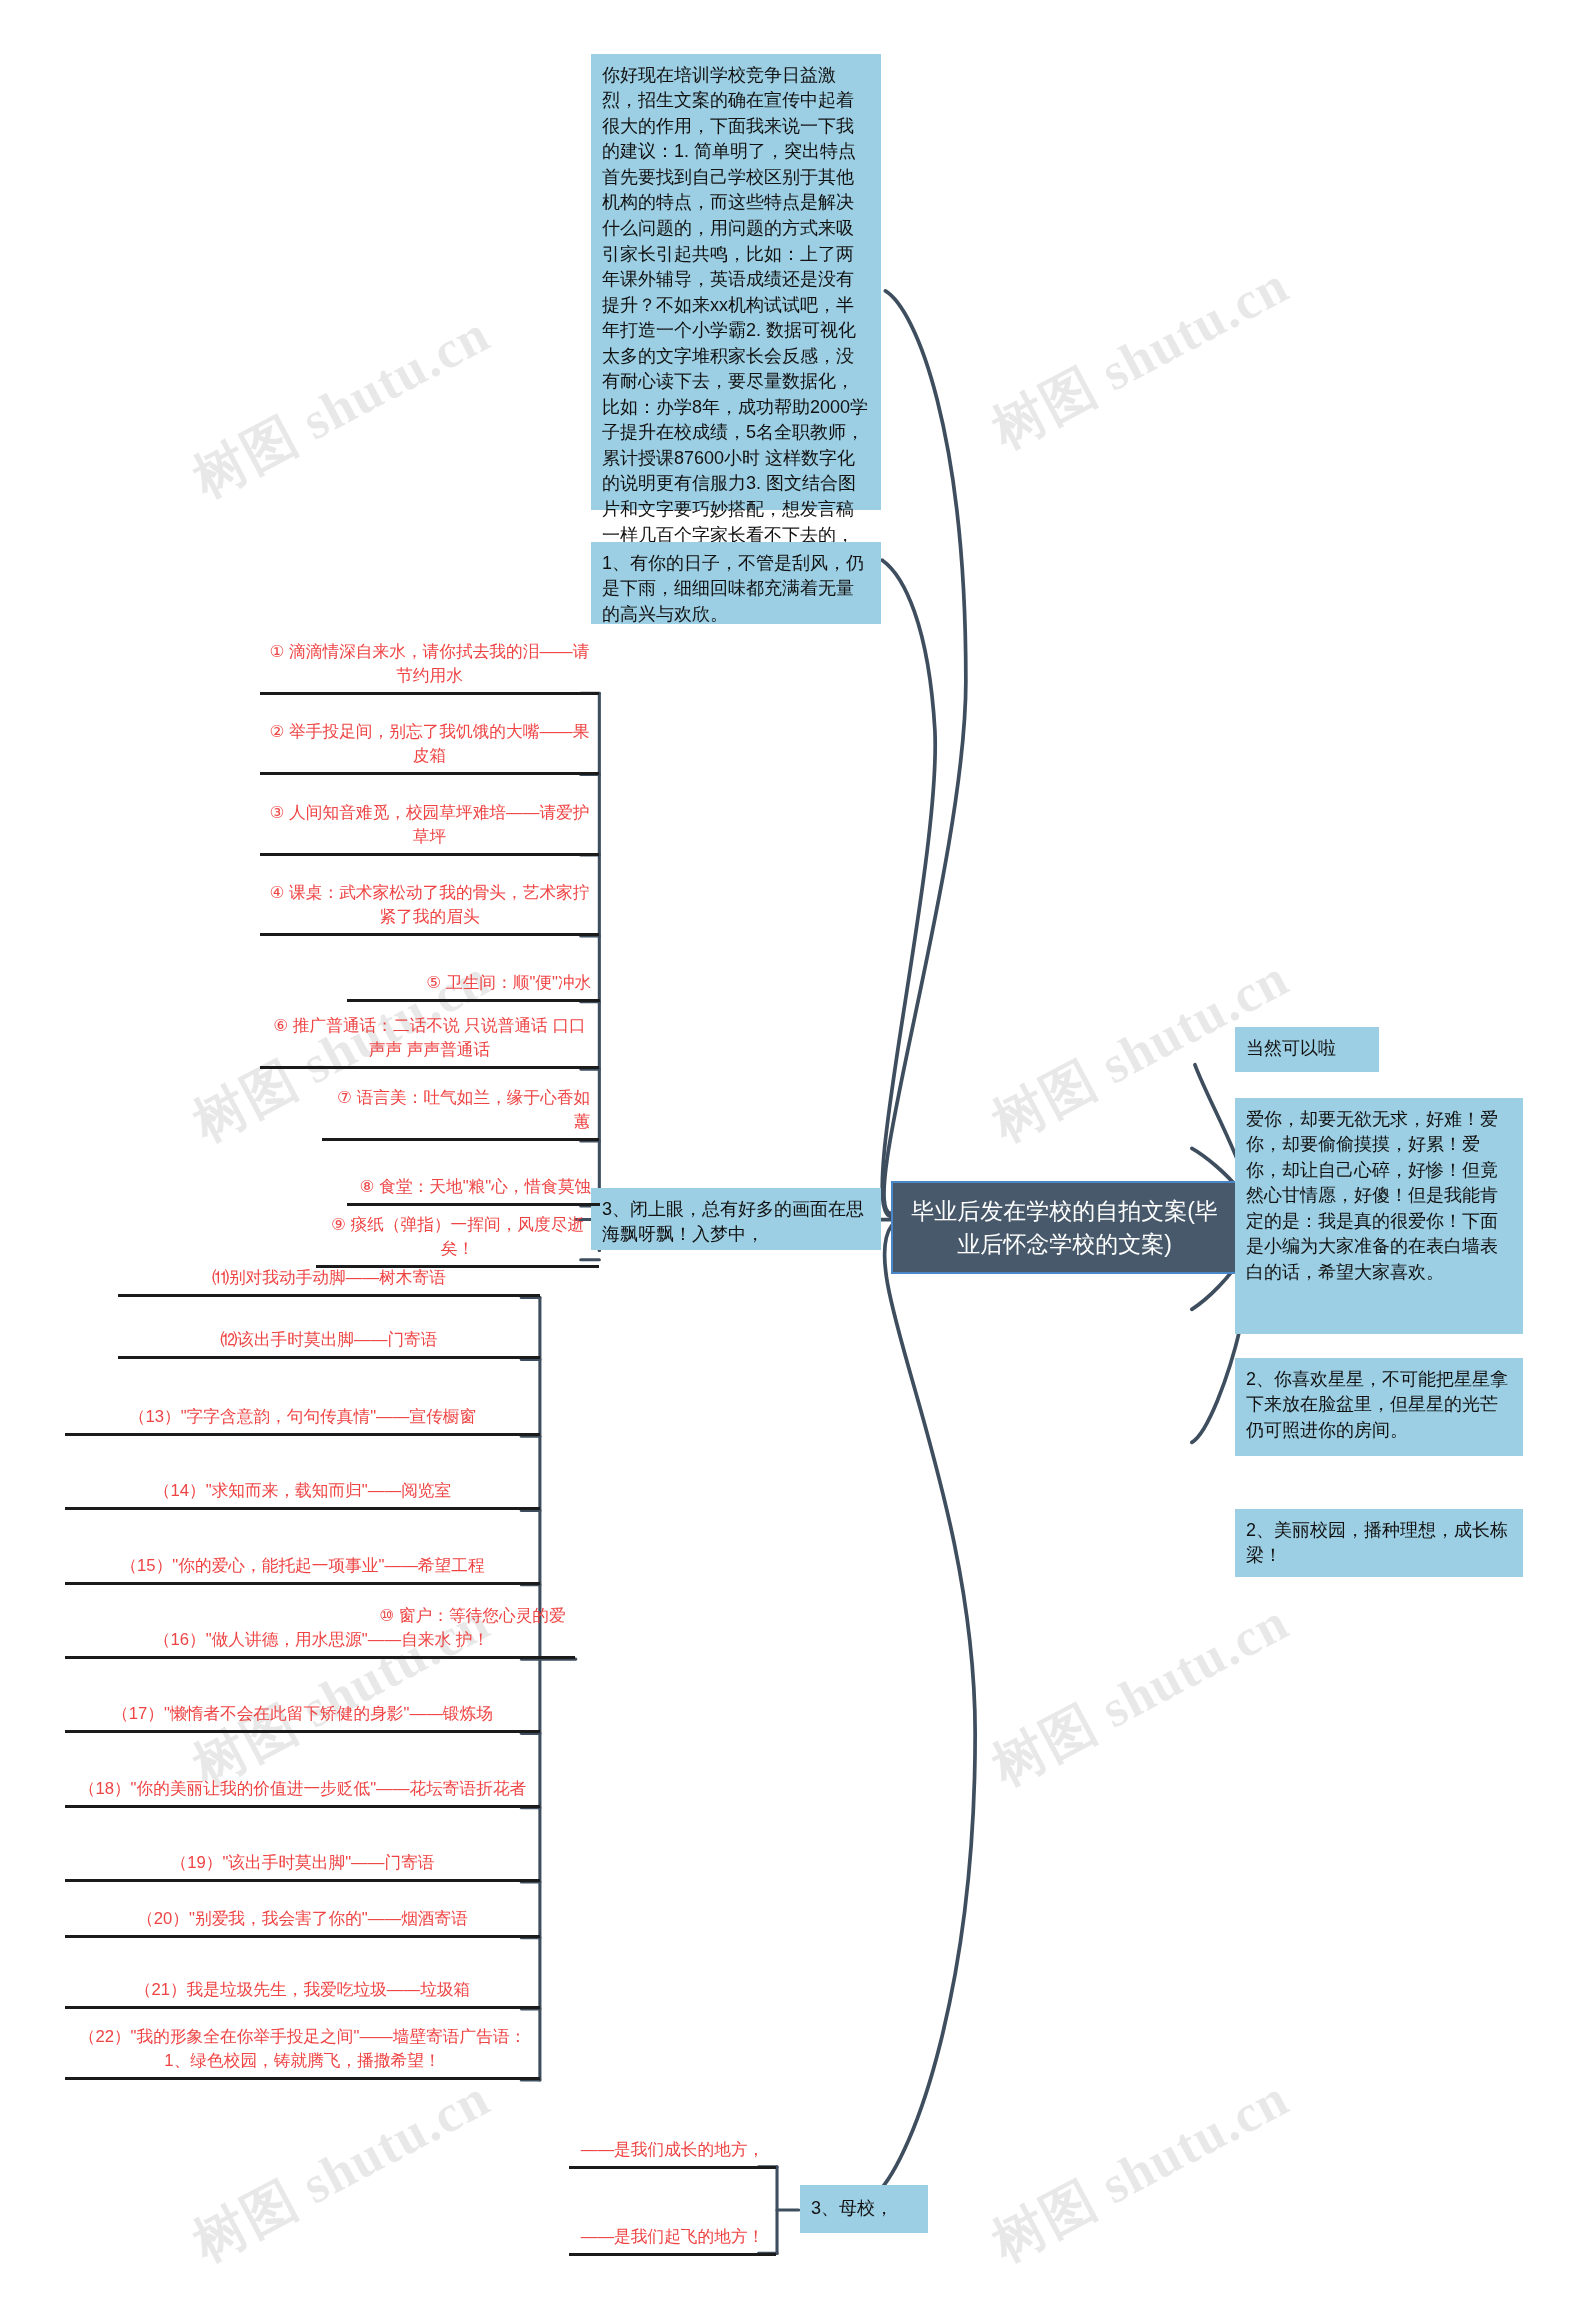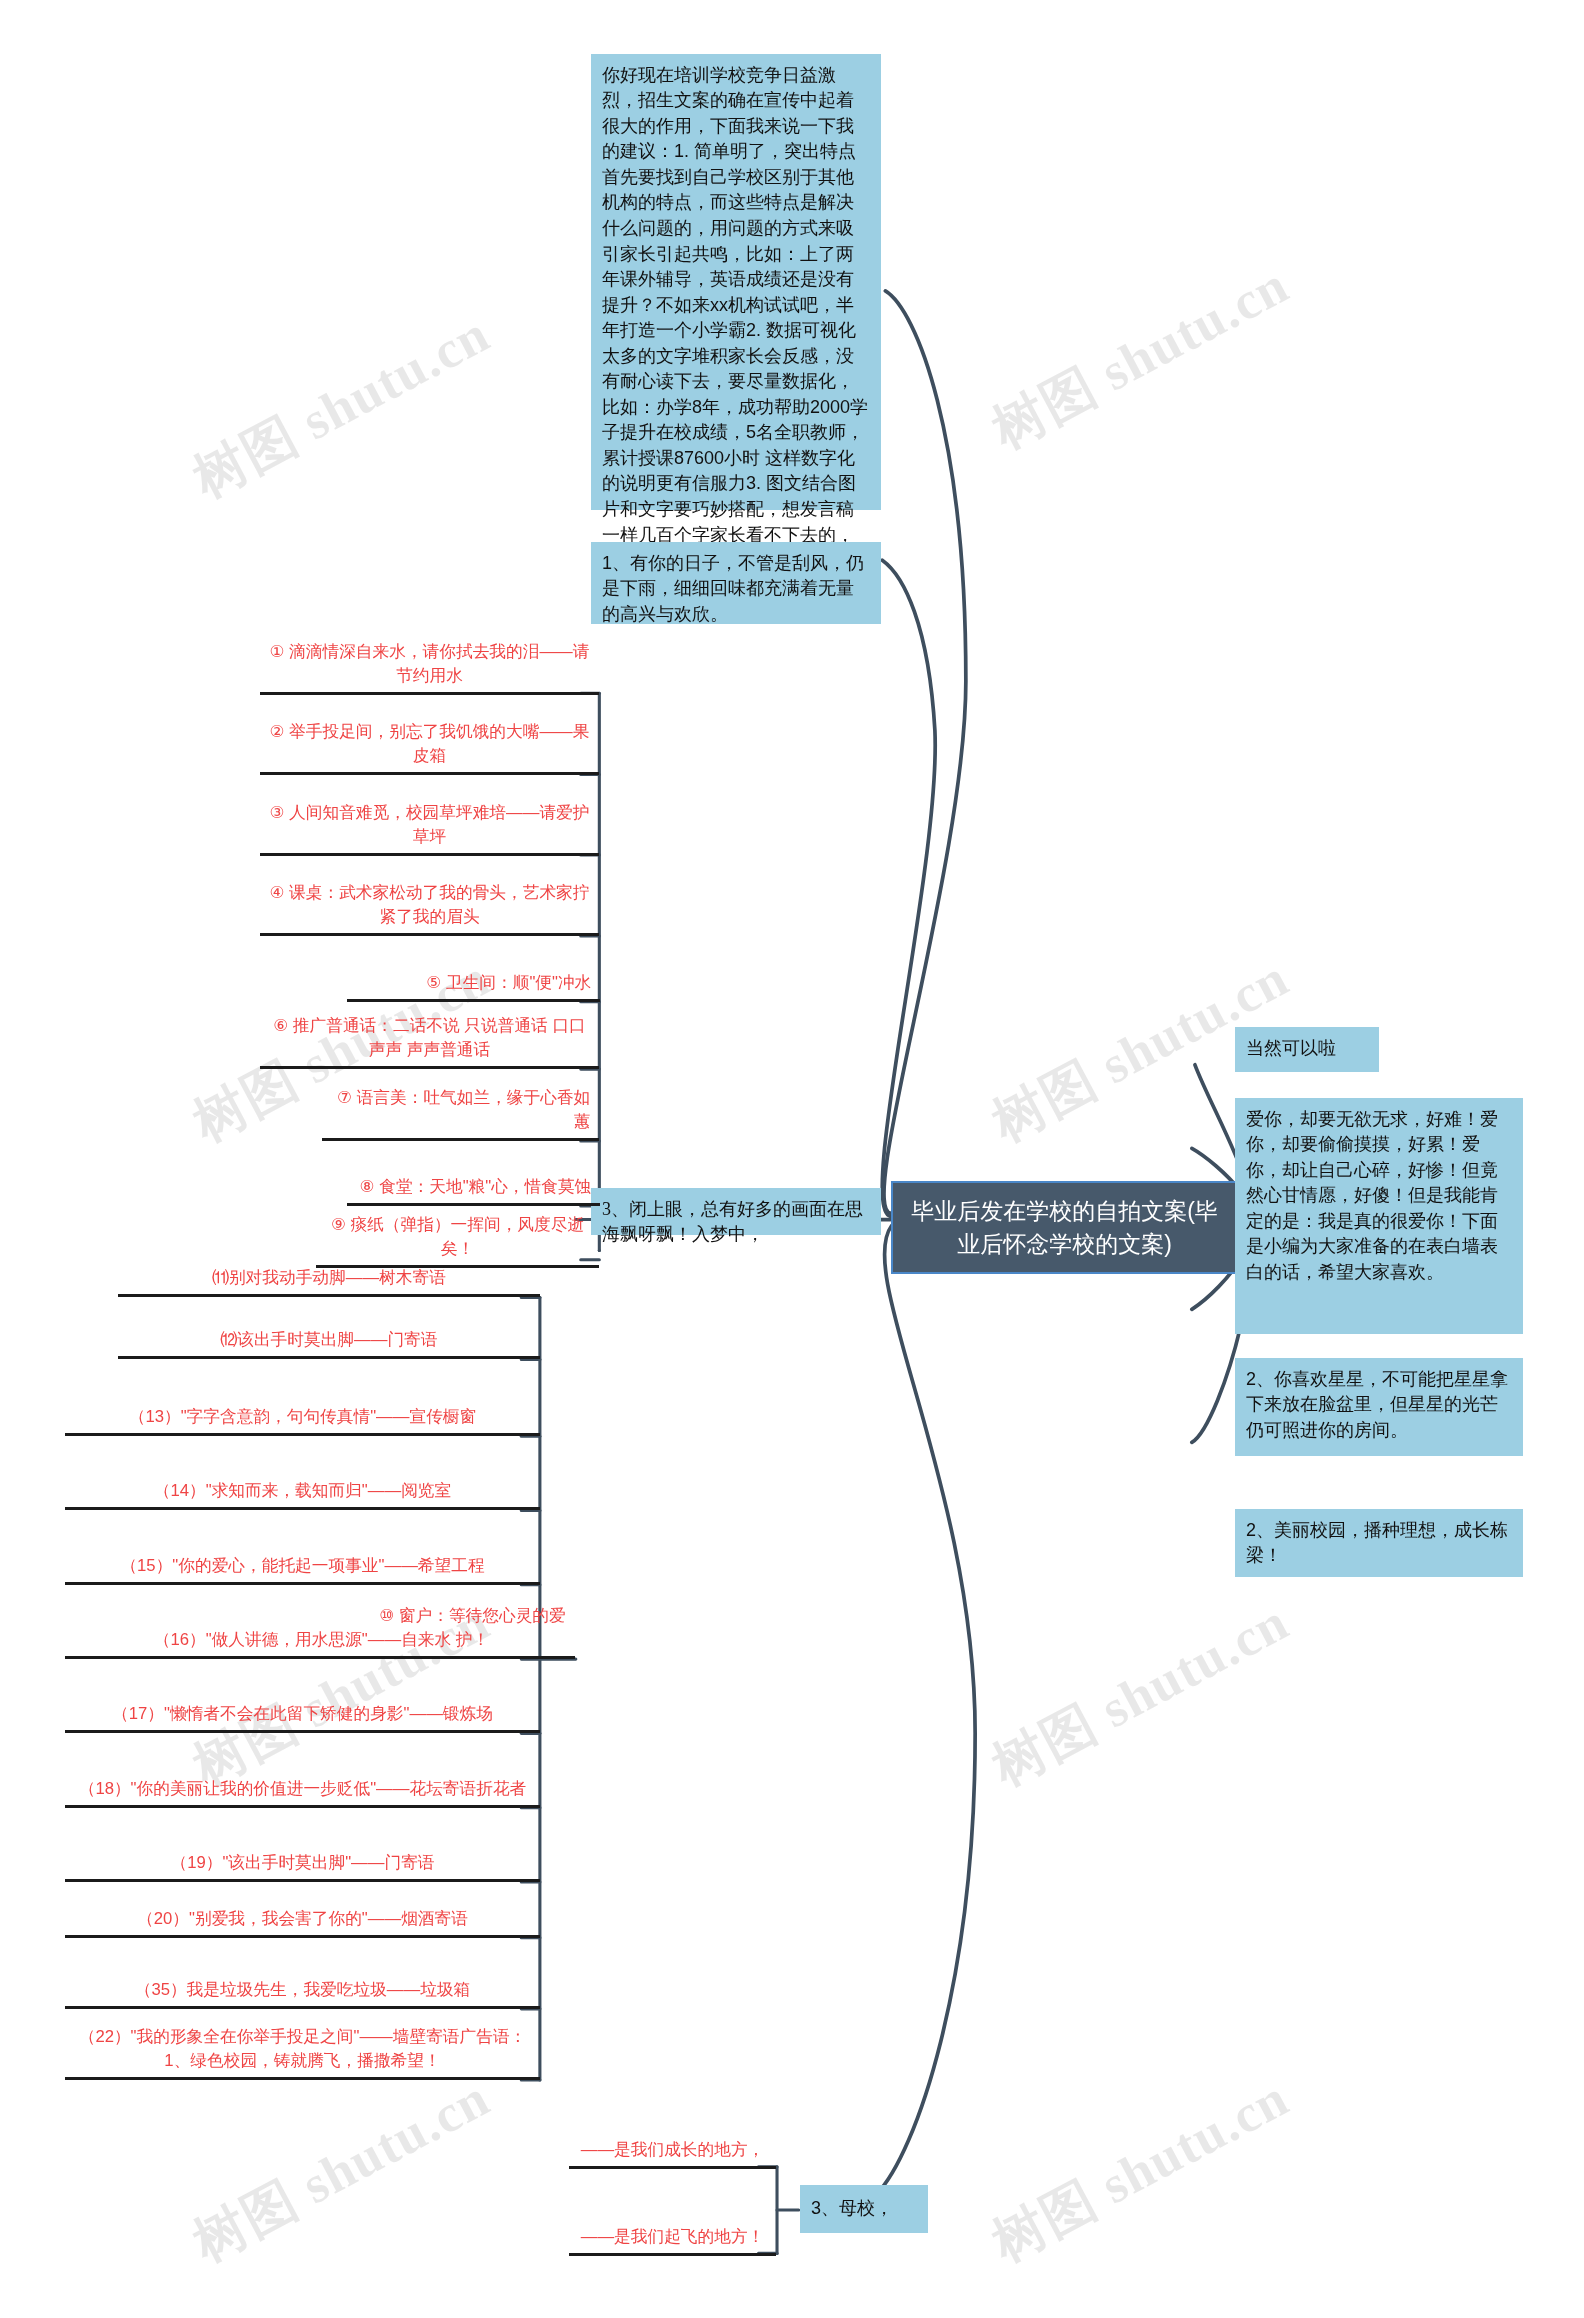--- a/index.html
+++ b/index.html
@@ -118,21 +118,21 @@
       <path d="M1225 3640 L 1255 3640" stroke-width="5"></path>
     </g>
   </svg>
 
   <div class="node root" style="left:891px;top:1181px;width:347px;height:93px;display:flex;align-items:center;justify-content:center;">毕业后发在学校的自拍文案(毕业后怀念学校的文案)</div>
 
   <div class="node blue" style="left:591px;top:54px;width:290px;height:456px;">你好现在培训学校竞争日益激烈，招生文案的确在宣传中起着很大的作用，下面我来说一下我的建议：1. 简单明了，突出特点首先要找到自己学校区别于其他机构的特点，而这些特点是解决什么问题的，用问题的方式来吸引家长引起共鸣，比如：上了两年课外辅导，英语成绩还是没有提升？不如来xx机构试试吧，半年打造一个小学霸2. 数据可视化太多的文字堆积家长会反感，没有耐心读下去，要尽量数据化，比如：办学8年，成功帮助2000学子提升在校成绩，5名全职教师，累计授课87600小时 这样数字化的说明更有信服力3. 图文结合图片和文字要巧妙搭配，想发言稿一样几百个字家长看不下去的，可以文字和图片搭配。</div>
 
   <div class="node blue" style="left:591px;top:542px;width:290px;height:82px;">1、有你的日子，不管是刮风，仍是下雨，细细回味都充满着无量的高兴与欢欣。</div>
 
-  <div class="node blue" style="left:591px;top:1188px;width:290px;height:47px;font-family:Liberation Serif, serif;">3、闭上眼，总有好多的画面在思海飘呀飘！入梦中，</div>
+  <div class="node blue" style="left:591px;top:1188px;width:290px;height:62px;">3、闭上眼，总有好多的画面在思海飘呀飘！入梦中，</div>
 
   <div class="node blue" style="left:800px;top:2185px;width:128px;height:48px;display:flex;align-items:center;">3、母校，</div>
 
   <div class="node blue" style="left:1235px;top:1027px;width:144px;height:45px;display:flex;align-items:center;">当然可以啦</div>
 
   <div class="node blue" style="left:1235px;top:1098px;width:288px;height:236px;">爱你，却要无欲无求，好难！爱你，却要偷偷摸摸，好累！爱你，却让自己心碎，好惨！但竟然心甘情愿，好傻！但是我能肯定的是：我是真的很爱你！下面是小编为大家准备的在表白墙表白的话，希望大家喜欢。</div>
 
   <div class="node blue" style="left:1235px;top:1358px;width:288px;height:98px;">2、你喜欢星星，不可能把星星拿下来放在脸盆里，但星星的光芒仍可照进你的房间。</div>
 
   <div class="node blue" style="left:1235px;top:1509px;width:288px;height:68px;">2、美丽校园，播种理想，成长栋梁！</div>
@@ -170,21 +170,21 @@
   <div class="ul ctr" style="left:65px;top:1623px;width:475px;height:36px;">（16）"做人讲德，用水思源"——自来水</div>
 
   <div class="ul ctr" style="left:65px;top:1682px;width:475px;height:51px;">（17）"懒惰者不会在此留下矫健的身影"——锻炼场</div>
 
   <div class="ul ctr" style="left:65px;top:1757px;width:475px;height:51px;">（18）"你的美丽让我的价值进一步贬低"——花坛寄语折花者</div>
 
   <div class="ul ctr" style="left:65px;top:1846px;width:475px;height:36px;">（19）"该出手时莫出脚"——门寄语</div>
 
   <div class="ul ctr" style="left:65px;top:1887px;width:475px;height:51px;">（20）"别爱我，我会害了你的"——烟酒寄语</div>
 
-  <div class="ul ctr" style="left:65px;top:1958px;width:475px;height:51px;">（35）我是垃圾先生，我爱吃垃圾——垃圾箱</div>
+  <div class="ul ctr" style="left:65px;top:1958px;width:475px;height:51px;">（21）我是垃圾先生，我爱吃垃圾——垃圾箱</div>
 
   <div class="ul ctr" style="left:65px;top:2012px;width:475px;height:68px;">（22）"我的形象全在你举手投足之间"——墙壁寄语广告语：1、绿色校园，铸就腾飞，播撒希望！</div>
 
   <div class="ul ctr" style="left:569px;top:2133px;width:207px;height:36px;">——是我们成长的地方，</div>
 
   <div class="ul ctr" style="left:569px;top:2220px;width:207px;height:36px;">——是我们起飞的地方！</div>
 
 </div>
 
 

